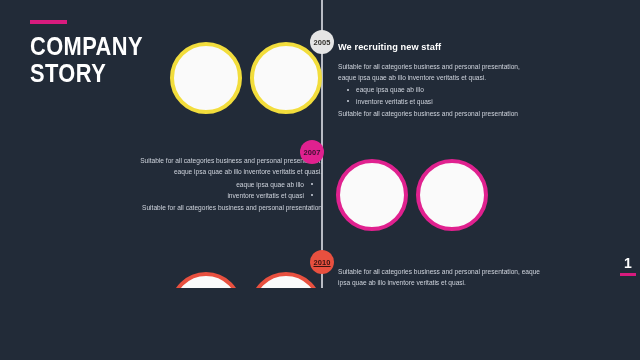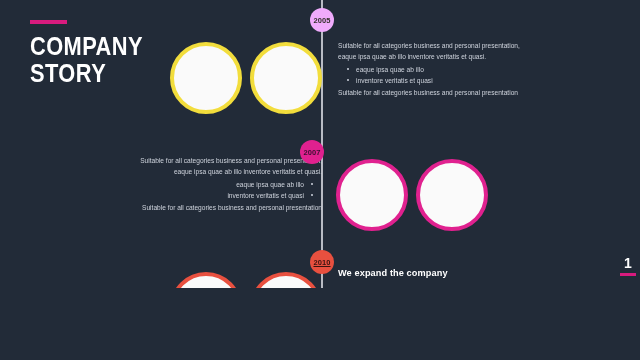--- a/index.html
+++ b/index.html
@@ -68,21 +68,21 @@
     border-radius: 50%;
     display: flex;
     align-items: center;
     justify-content: center;
     font-size: 7.5px;
     font-weight: bold;
     letter-spacing: 0.1px;
     color: #32302b;
     z-index: 5;
   }
-  .year-2005 { left: 310px; top: 8px;  background: #f0abfc; }
+  .year-2005 { left: 310px; top: 30px;  background: #e5e5e5; }
   .year-2007 { left: 300px; top: 140px; background: #e0218f; color: #3a1030; }
   .year-2010 { left: 310px; top: 250px; background: #e8503f; color: #3a1410; text-decoration: underline; }
 
   
   .text-block {
     position: absolute;
     font-size: 6.6px;
     line-height: 1.72;
     color: #ced3dc;
   }
@@ -193,41 +193,41 @@
     <div class="photo-circle ring-pink c-a"></div>
     <div class="photo-circle ring-pink c-b"></div>
   </div>
 
   <div class="circle-group grp-2010">
     <div class="photo-circle ring-red c-a"></div>
     <div class="photo-circle ring-red c-b"></div>
   </div>
 
   <div class="text-block block-right block-2005">
+    <div class="tb-title">We recruiting new staff</div>
     <p>Suitable for all categories business and personal presentation,</p>
     <p>eaque ipsa quae ab illo inventore veritatis et quasi.</p>
     <ul>
       <li><span class="bullet-dot"></span><span>eaque ipsa quae ab illo</span></li>
       <li><span class="bullet-dot"></span><span>inventore veritatis et quasi</span></li>
     </ul>
     <p>Suitable for all categories business and personal presentation</p>
   </div>
 
   <div class="text-block block-left block-2007">
     <p>Suitable for all categories business and personal presentation,</p>
     <p>eaque ipsa quae ab illo inventore veritatis et quasi.</p>
     <ul>
       <li><span>eaque ipsa quae ab illo</span><span class="bullet-dot"></span></li>
       <li><span>inventore veritatis et quasi</span><span class="bullet-dot"></span></li>
     </ul>
     <p>Suitable for all categories business and personal presentation</p>
   </div>
 
   <div class="text-block block-right block-2010">
-    <div class="tb-title">We expand the company</div>
     <p>Suitable for all categories business and personal presentation, eaque</p>
     <p>ipsa quae ab illo inventore veritatis et quasi.</p>
     <ul>
       <li><span class="bullet-dot"></span><span>eaque ipsa quae ab illo</span></li>
       <li><span class="bullet-dot"></span><span>inventore veritatis et quasi</span></li>
     </ul>
     <p>Suitable for all categories business and personal presentation</p>
   </div>
 
   <div class="page-number">

